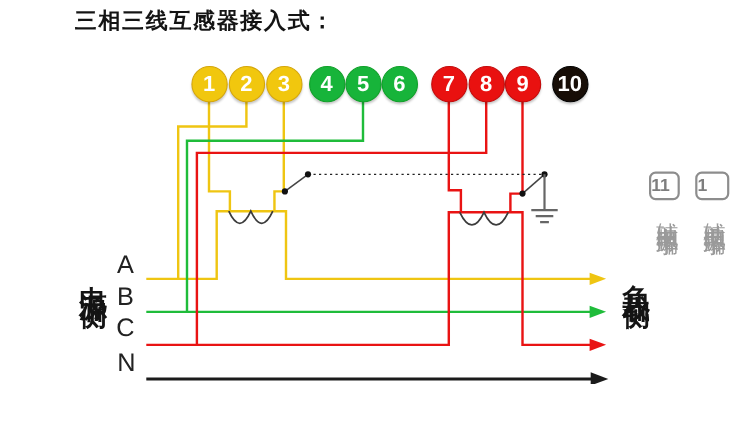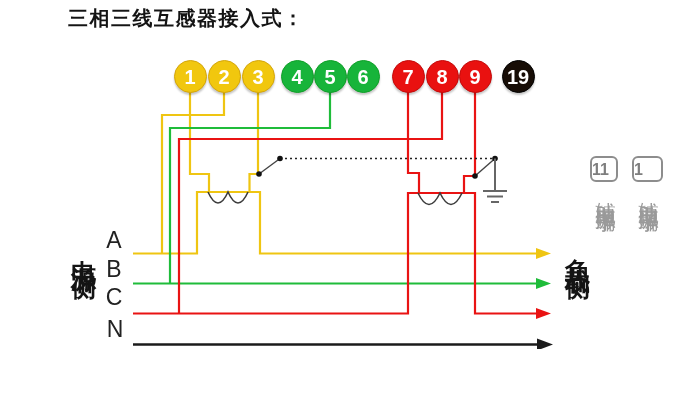--- a/index.html
+++ b/index.html
@@ -93,21 +93,21 @@
 
   <div class="term yellow" style="left:173.5px;">1</div>
   <div class="term yellow" style="left:207.5px;">2</div>
   <div class="term yellow" style="left:241.5px;">3</div>
   <div class="term green" style="left:280.5px;">4</div>
   <div class="term green" style="left:313.5px;">5</div>
   <div class="term green" style="left:346.5px;">6</div>
   <div class="term red" style="left:391.5px;">7</div>
   <div class="term red" style="left:425.5px;">8</div>
   <div class="term red" style="left:458.5px;">9</div>
-  <div class="term black" style="left:501.5px;">19</div>
+  <div class="term black" style="left:501.5px;">10</div>
 
   <div class="vtext side-label" style="left:68px;top:239px;">电源侧</div>
   <div class="phase" style="left:101px;top:227px;">A</div>
   <div class="phase" style="left:101px;top:256px;">B</div>
   <div class="phase" style="left:101px;top:284px;">C</div>
   <div class="phase" style="left:102px;top:316px;">N</div>
 
   <div class="vtext side-label" style="left:562px;top:239px;">负载侧</div>
 
   <div class="aux-box" style="left:590px;width:28px;">11</div>

